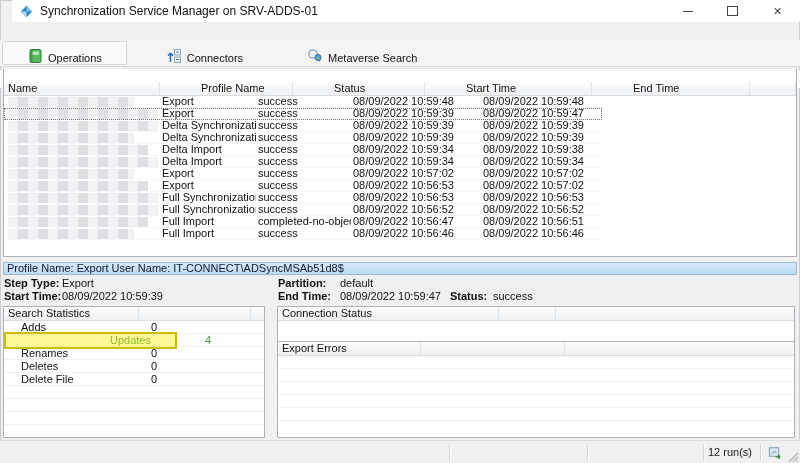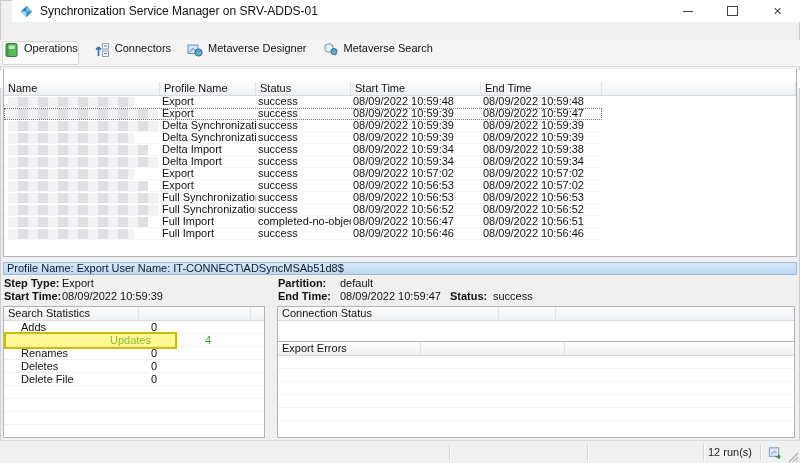--- a/index.html
+++ b/index.html
@@ -13,28 +13,28 @@
   .wbtn{width:45px;height:22px;display:flex;align-items:center;justify-content:center;cursor:default;}
   .g-min{width:10px;border-top:1px solid #444;}
   .g-max{width:9px;height:8px;border:1px solid #444;}
   .g-close{font-size:11px;color:#444;line-height:10px;}
   
   .menubar{position:absolute;left:0;top:22px;right:0;height:18px;background:#fff;display:flex;align-items:center;font-size:12px;color:#111;margin-top:48px;}
   .menubar span{padding:0 8px;}
   .menubar span:first-child{padding-left:8px;}
   
   .toolbar{position:absolute;left:0;top:40px;right:0;height:26px;background:#f4f4f4;border-bottom:1px solid #d4dae3;display:flex;align-items:center;}
-  .tbtn{display:flex;align-items:flex-start;gap:5px;height:22px;padding:0 0;margin-left:2px;font-size:11px;color:#111;border:1px solid transparent;border-radius:2px;}
+  .tbtn{display:flex;align-items:flex-end;gap:5px;height:22px;padding:0 24px;margin-left:2px;font-size:11px;color:#111;border:1px solid transparent;border-radius:2px;}
   .tbtn.active{background:#fbfbfc;border-color:#d6d6d6;}
   .tbtn + .tbtn{margin-left:14px;}
   .tbtn svg{width:16px;height:16px;}
   
   .caption{background:linear-gradient(#d9eafb,#bcd9f2);border:1px solid #9db9d2;font-size:11px;line-height:11px;color:#0a1a33;padding:0 0 0 3px;display:flex;align-items:center;box-sizing:border-box;}
   .panel{position:absolute;background:#fff;border:1px solid #aeb2b8;box-sizing:border-box;}
-  .lvheader{position:relative;height:14px;background:linear-gradient(#fdfdfd,#eef0f2);border-bottom:1px solid #d9dce0;display:flex;font-size:11px;line-height:13px;color:#111;box-sizing:border-box;}
+  .lvheader{position:relative;height:14px;background:linear-gradient(#fdfdfd,#eef0f2);border-bottom:1px solid #d9dce0;display:flex;font-size:11px;line-height:13px;color:#111;box-sizing:border-box;gap:37px;}
   .hc{padding-left:4px;border-right:1px solid #dfe3e8;box-sizing:border-box;overflow:hidden;white-space:nowrap;}
   
   #mainlist{left:3px;top:69px;width:794px;height:188px;border-top:none;}
   #maincap{position:absolute;left:3px;top:69px;width:794px;height:13px;}
   #mainlist .lvheader{margin-top:13px;}
   .rows{position:absolute;left:0;top:27px;right:0;bottom:0;overflow:hidden;}
   .trow{display:flex;width:598px;height:12px;box-sizing:border-box;border-bottom:1px solid #f6f6f8;font-size:11px;line-height:11px;color:#111;}
   .trow.selected{outline:1px dotted #767676;outline-offset:-1px;}
   .c{box-sizing:border-box;padding-left:2px;overflow:hidden;white-space:nowrap;}
   .c.n{width:156px;}.c.p{width:96px;}.c.s{width:95px;}.c.st{width:130px;}.c.et{width:121px;}
@@ -103,29 +103,20 @@
       <span>Operations</span>
     </div>
     <div class="tbtn">
       <svg viewBox="0 0 16 16">
         <rect x="8.5" y="1.5" width="6" height="5.5" fill="#f4f7fa" stroke="#8fa4b8"></rect>
         <rect x="8.5" y="9" width="6" height="5.5" fill="#f4f7fa" stroke="#8fa4b8"></rect>
         <path d="M4.5 14 V5 M4.5 5 l-2.4 2.6 M4.5 5 l2.4 2.6" stroke="#2b6fc0" stroke-width="1.6" fill="none"></path>
         <path d="M10 4 h3 M10 11.5 h3" stroke="#5c7b99" stroke-width="1"></path>
       </svg>
       <span>Connectors</span>
-    </div>
-    <div class="tbtn">
-      <svg viewBox="0 0 16 16">
-        <rect x="1" y="3" width="10" height="8.5" fill="#cfe4f4" stroke="#6a92b8"></rect>
-        <path d="M2 10.5 l4-4 3 3" stroke="#4a7faa" fill="none"></path>
-        <circle cx="11.5" cy="10.5" r="3.6" fill="#4aa3df" stroke="#2c6f9e"></circle>
-        <ellipse cx="11.5" cy="11.6" rx="2.6" ry="1" fill="#79c267"></ellipse>
-      </svg>
-      <span>Metaverse Designer</span>
     </div>
     <div class="tbtn">
       <svg viewBox="0 0 16 16">
         <circle cx="6" cy="6" r="4.2" fill="#eaf3fb" stroke="#8fa4b8" stroke-width="1.3"></circle>
         <line x1="9.2" y1="9.2" x2="13" y2="13" stroke="#8fa4b8" stroke-width="2"></line>
         <circle cx="11" cy="9.5" r="3" fill="#4aa3df" stroke="#2c6f9e"></circle>
         <ellipse cx="11" cy="10.4" rx="2.1" ry=".8" fill="#79c267"></ellipse>
       </svg>
       <span>Metaverse Search</span>
     </div>

